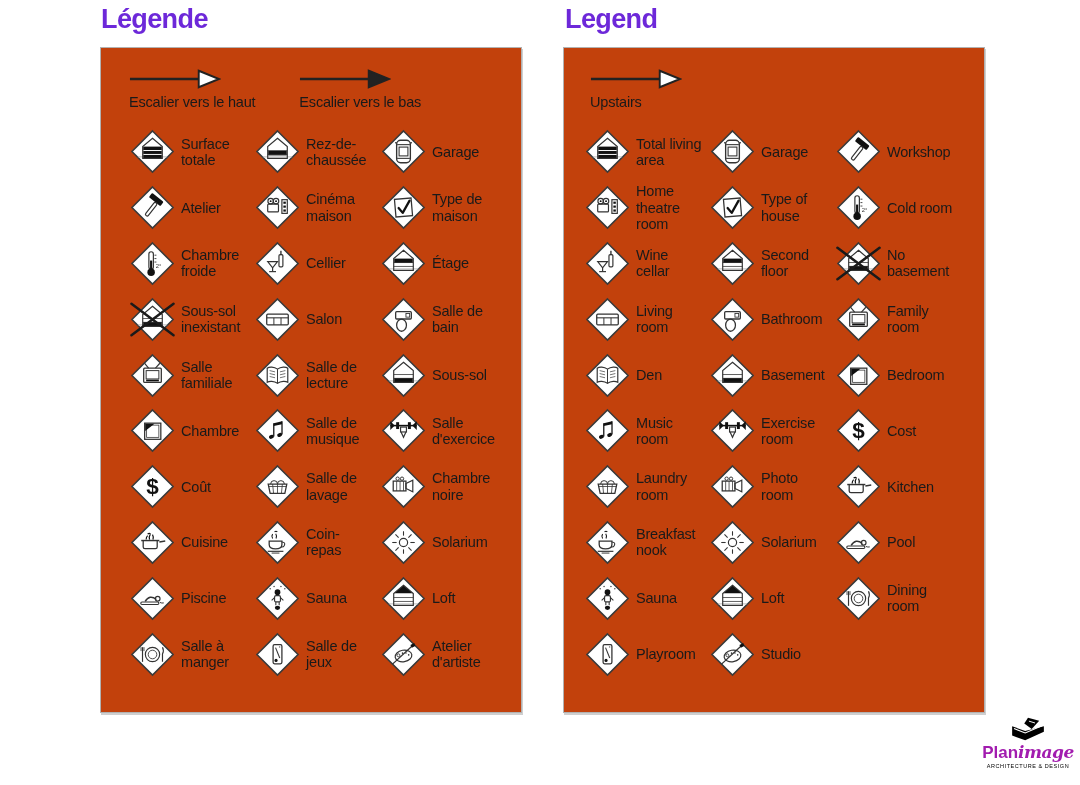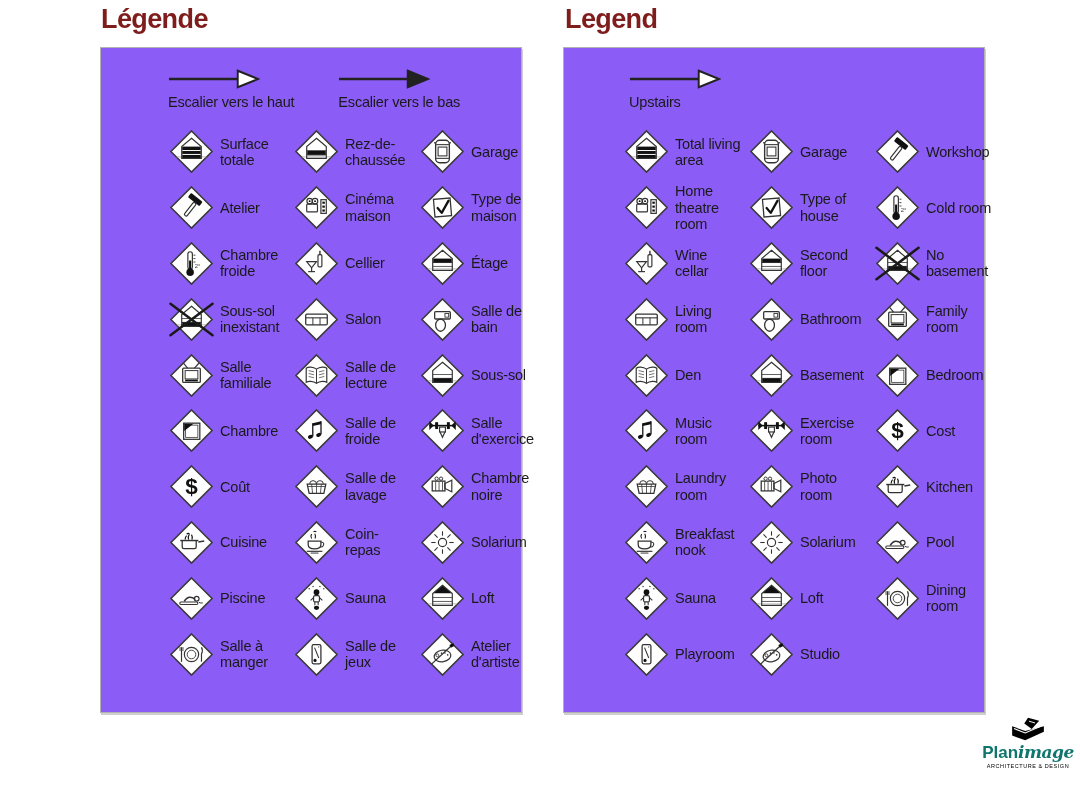--- a/index.html
+++ b/index.html
@@ -2,46 +2,46 @@
 <html><head>
 <meta charset="utf-8">
 <style>
   html,body{margin:0;padding:0;}
   body{
     width:1080px;height:785px;position:relative;background:#ffffff;
     font-family:"Liberation Sans",sans-serif;color:#1a1a1a;overflow:hidden;
   }
   .title{
     position:absolute;top:0;margin:0;font-size:27px;font-weight:bold;
-    letter-spacing:-0.6px;line-height:38px;color:#7f1d1d;
+    letter-spacing:-0.6px;line-height:38px;color:#6d28d9;
   }
   #title-fr{left:101px;}
   #title-en{left:565px;}
   .panel{
     position:absolute;top:47px;width:422px;height:666px;box-sizing:border-box;
-    border:1.5px solid #b2b2b2;background:#8b5cf6;box-shadow:1px 2px 0 #cfcfcf;padding-left:39px;
+    border:1.5px solid #b2b2b2;background:#c2410c;box-shadow:1px 2px 0 #cfcfcf;
   }
   #panel-fr{left:100px;}
   #panel-en{left:563px;}
   .arrows{display:flex;margin:20px 0 0 28px;}
   #panel-fr .arrows{gap:44px;}
   #panel-en .arrows{gap:29px;margin-left:26px;}
   .arrow-item{display:flex;flex-direction:column;}
   .arrow-item svg{width:92px;height:22px;}
   .arrow-label{font-size:14.5px;margin-top:4px;white-space:nowrap;letter-spacing:-0.2px;}
   .grid{display:grid;grid-template-columns:125px 126px 150px;grid-auto-rows:55.8px;margin-top:14px;}
   #panel-fr .grid{margin-left:28px;}
   #panel-en .grid{margin-left:20px;}
   .cell{display:flex;align-items:center;gap:5px;}
   .dicon-wrap{flex:0 0 auto;width:47px;height:47px;}
   .dicon-wrap svg{width:47px;height:47px;display:block;}
   .cell-label{font-size:14.5px;line-height:1.12;letter-spacing:-0.2px;max-width:66px;}
   .logo{position:absolute;left:978px;top:716px;width:100px;text-align:center;}
   .logo-mark{display:block;margin:0 auto;}
-  .logo-text{font-size:17px;font-weight:bold;line-height:1;white-space:nowrap;color:#0f766e;}
+  .logo-text{font-size:17px;font-weight:bold;line-height:1;white-space:nowrap;color:#a21caf;}
   .logo-image{font-style:italic;font-family:"DejaVu Serif",serif;letter-spacing:-0.5px;}
   .logo-tagline{font-size:5.5px;letter-spacing:0.55px;margin-top:2px;color:#000;}
 </style>
 </head>
 <body>
 
 <h1 class="title" id="title-fr">Légende</h1>
 <h1 class="title" id="title-en">Legend</h1>
 
 <section class="panel" id="panel-fr">
@@ -277,21 +277,21 @@
         <span class="dicon-wrap">
           <svg viewBox="0 0 48 48" aria-hidden="true">
             <polygon points="24,3 45,24 24,45 3,24" fill="#fff" stroke="#3a3a3a" stroke-width="1.6"></polygon>
             <ellipse cx="17.8" cy="30.5" rx="2.6" ry="1.9" fill="#111111" transform="rotate(-20 17.8 30.5)"></ellipse>
             <ellipse cx="26.2" cy="28.5" rx="2.6" ry="1.9" fill="#111111" transform="rotate(-20 26.2 28.5)"></ellipse>
             <line x1="20.2" y1="30" x2="20.2" y2="16.5" stroke="#111111" stroke-width="1.3"></line>
             <line x1="28.6" y1="28" x2="28.6" y2="14.5" stroke="#111111" stroke-width="1.3"></line>
             <polygon points="20.2,16.5 28.6,14.5 28.6,17.5 20.2,19.5" fill="#111111"></polygon>
           </svg>
         </span>
-        <span class="cell-label">Salle de froide</span>
+        <span class="cell-label">Salle de musique</span>
       </div>
       <div class="cell">
         <span class="dicon-wrap">
           <svg viewBox="0 0 48 48" aria-hidden="true">
             <polygon points="24,3 45,24 24,45 3,24" fill="#fff" stroke="#3a3a3a" stroke-width="1.6"></polygon>
             <line x1="10.5" y1="19" x2="37.5" y2="19" stroke="#111111" stroke-width="1.6"></line>
             <polygon points="10.5,14.5 15,19 10.5,23.5" fill="#111111"></polygon>
             <polygon points="37.5,14.5 33,19 37.5,23.5" fill="#111111"></polygon>
             <rect x="16.5" y="15.5" width="3" height="7" fill="#111111"></rect>
             <rect x="28.5" y="15.5" width="3" height="7" fill="#111111"></rect>

